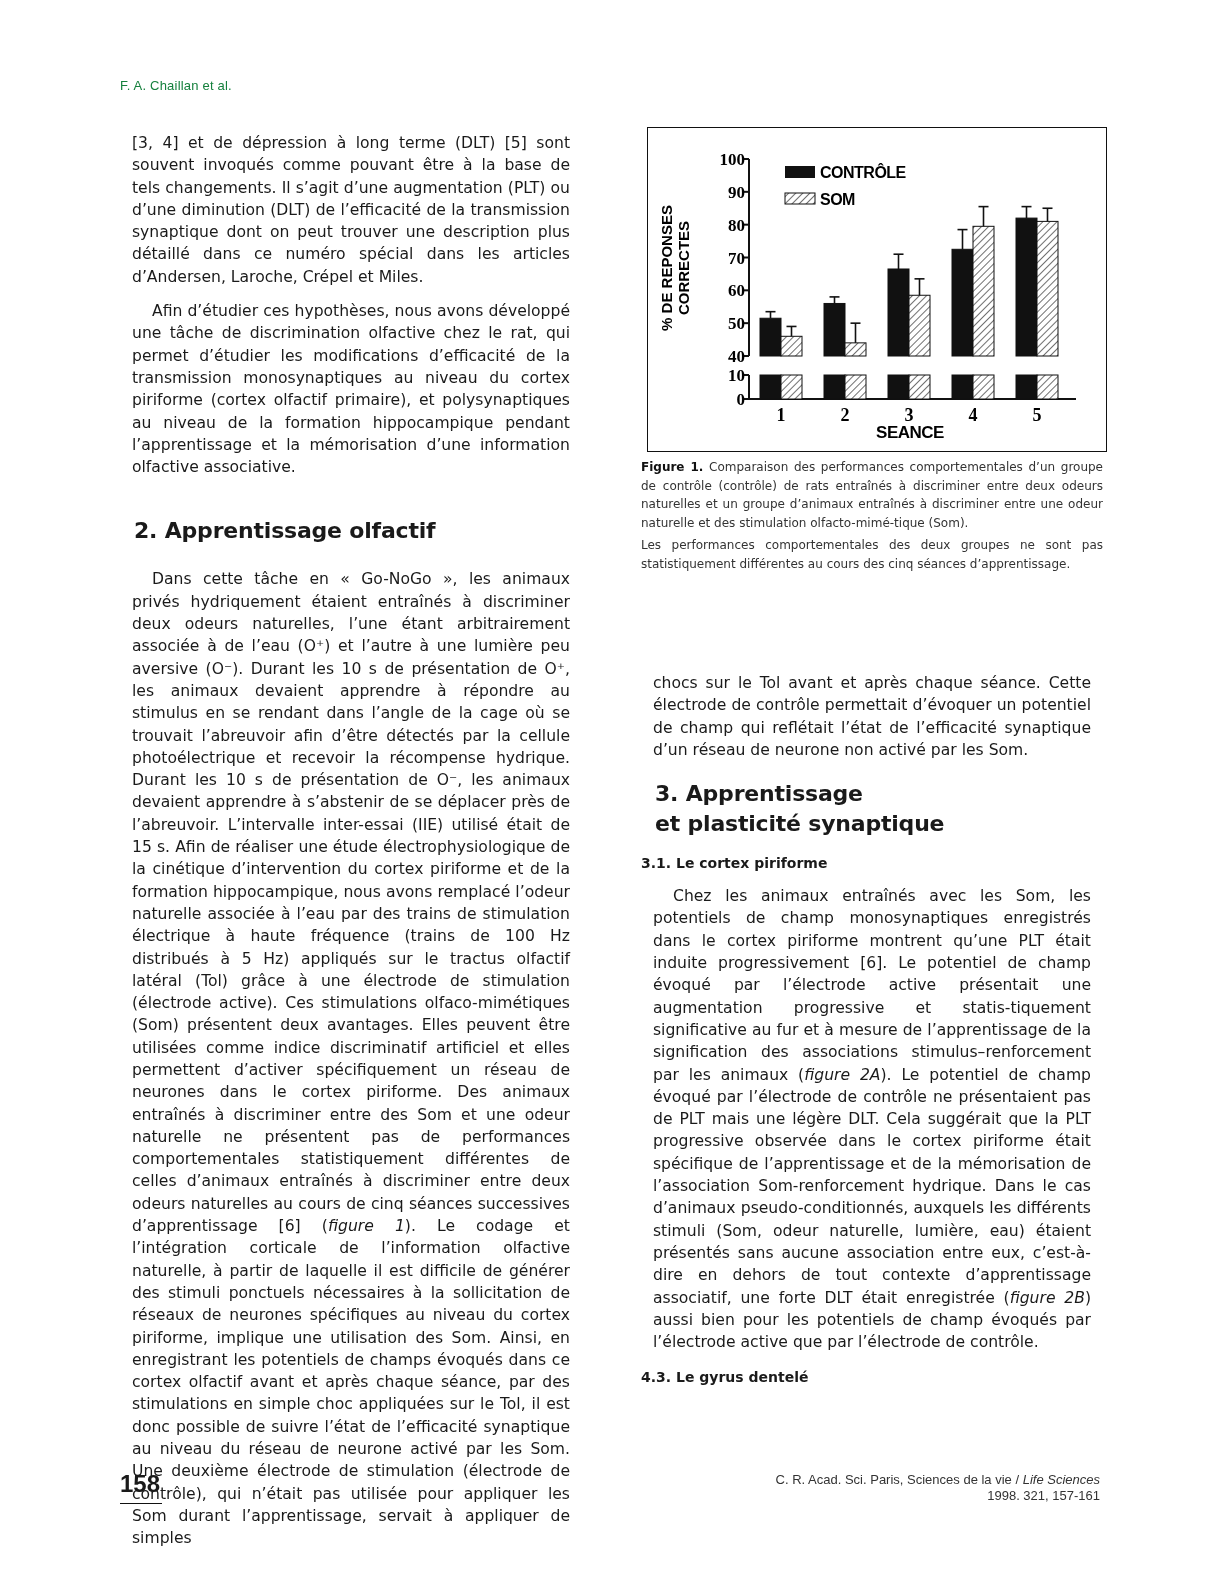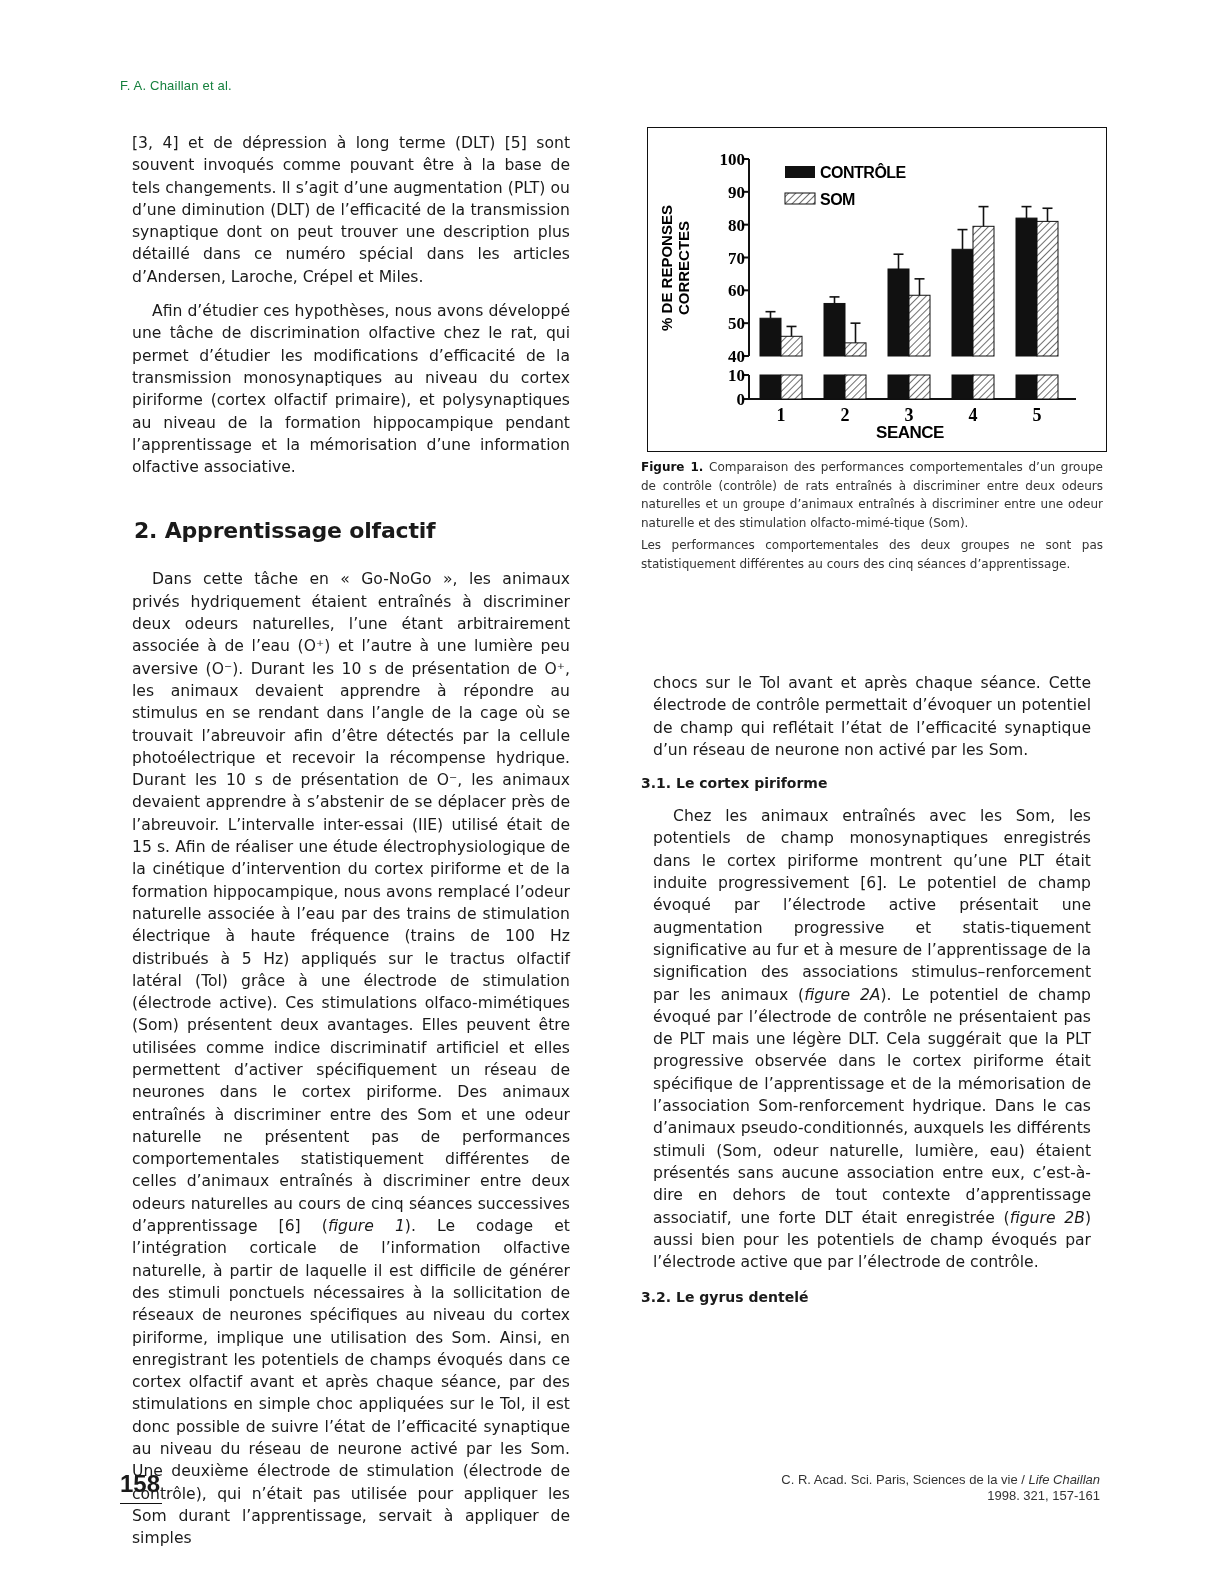--- a/index.html
+++ b/index.html
@@ -121,23 +121,26 @@
   </svg>
 </div>
 
 <div class="caption">
   <p><b>Figure 1.</b><span> Comparaison des performances comportementales d’un groupe de contrôle (contrôle) de rats entraînés à discriminer entre deux odeurs naturelles et un groupe d’animaux entraînés à discriminer entre une odeur naturelle et des stimulation olfacto-mimé-tique (Som).</span></p>
   <p style="margin-top:4px;">Les performances comportementales des deux groupes ne sont pas statistiquement différentes au cours des cinq séances d’apprentissage.</p>
 </div>
 
 <div class="col rightcol">
   <p>chocs sur le Tol avant et après chaque séance. Cette électrode de contrôle permettait d’évoquer un potentiel de champ qui reflétait l’état de l’efficacité synaptique d’un réseau de neurone non activé par les Som.</p>
+  <h2 class="sec" style="margin-top:18px;">
+    <span>3. Apprentissage</span><br><span>et plasticité synaptique</span>
+  </h2>
   <h3 class="sub" style="margin-top:12px;margin-bottom:4px;">3.1. Le cortex piriforme</h3>
   <p class="ind"><span>Chez les animaux entraînés avec les Som, les potentiels de champ monosynaptiques enregistrés dans le cortex piriforme montrent qu’une PLT était induite progressivement [6]. Le potentiel de champ évoqué par l’électrode active présentait une augmentation progressive et statis-tiquement significative au fur et à mesure de l’apprentissage de la signification des associations stimulus–renforcement par les animaux (</span><i>figure 2A</i><span>). Le potentiel de champ évoqué par l’électrode de contrôle ne présentaient pas de PLT mais une légère DLT. Cela suggérait que la PLT progressive observée dans le cortex piriforme était spécifique de l’apprentissage et de la mémorisation de l’association Som-renforcement hydrique. Dans le cas d’animaux pseudo-conditionnés, auxquels les différents stimuli (Som, odeur naturelle, lumière, eau) étaient présentés sans aucune association entre eux, c’est-à-dire en dehors de tout contexte d’apprentissage associatif, une forte DLT était enregistrée (</span><i>figure 2B</i><span>) aussi bien pour les potentiels de champ évoqués par l’électrode active que par l’électrode de contrôle.</span></p>
-  <h3 class="sub" style="margin-top:14px;margin-bottom:6px;">3.2. Le gyrus dentelé</h3>
+  <h3 class="sub" style="margin-top:14px;margin-bottom:6px;">4.3. Le gyrus dentelé</h3>
 </div>
 
 <div class="pagenum">158</div>
 <div class="pagerule"></div>
 <div class="journal">
-  <span>C. R. Acad. Sci. Paris, Sciences de la vie / </span><i>Life Chaillan</i><br>
+  <span>C. R. Acad. Sci. Paris, Sciences de la vie / </span><i>Life Sciences</i><br>
   <span>1998. 321, 157-161</span>
 </div>
 
 </body></html>

